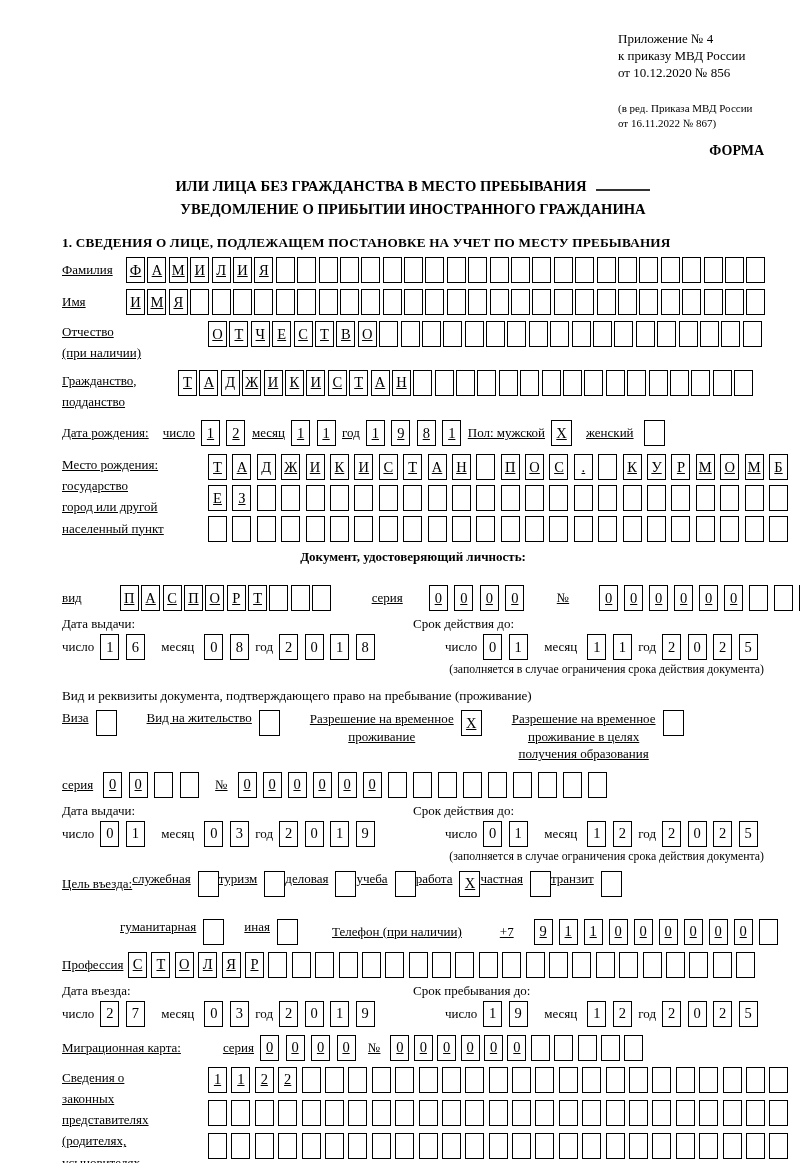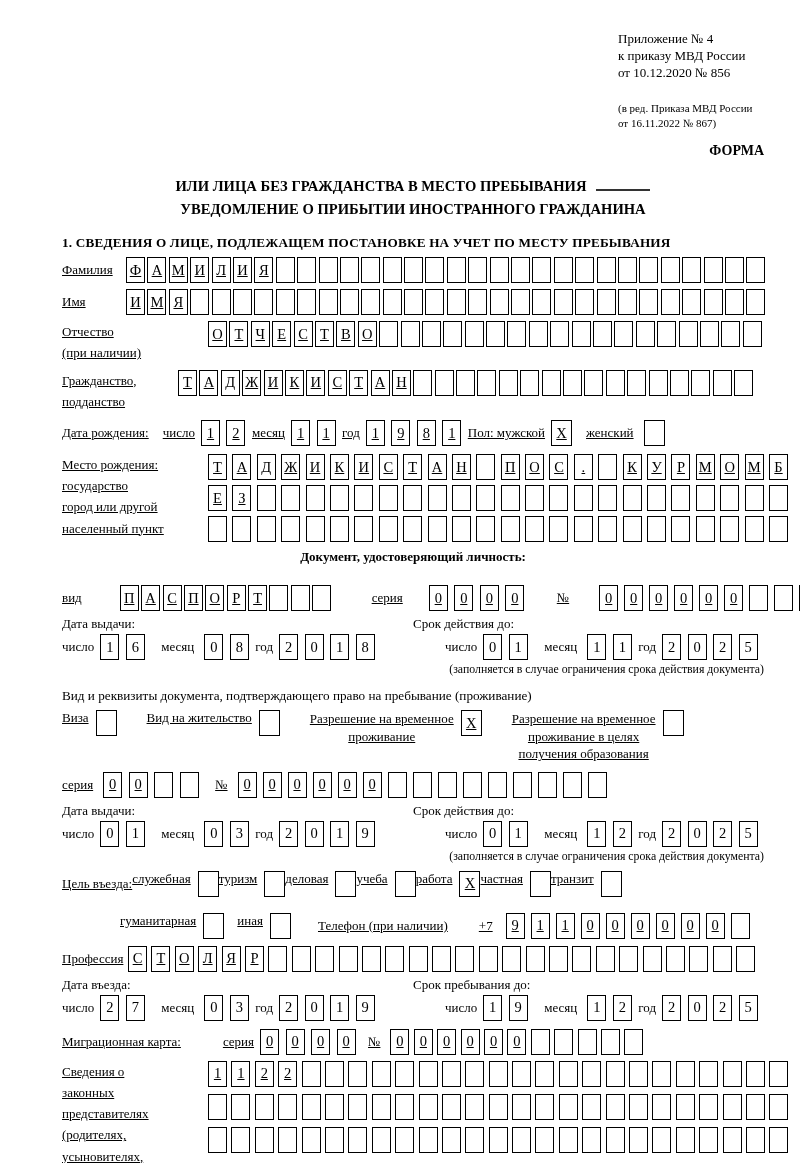--- a/index.html
+++ b/index.html
@@ -526,21 +526,21 @@
     </span>
     <span class="pair">
       <span class="lbl">частная</span>
       <span class="cbox"></span>
     </span>
     <span class="pair">
       <span class="lbl">транзит</span>
       <span class="cbox"></span>
     </span>
   </div>
-  <div class="row c" style="margin-top:16px;gap:13px;">
+  <div class="row c" style="margin-top:22px;gap:20px;">
     <span class="pair" style="margin-left:58px;">
       <span class="lbl">гуманитарная</span>
       <span class="cbox"></span>
     </span>
     <span class="pair">
       <span class="lbl">иная</span>
       <span class="cbox"></span>
     </span>
     <span class="lbl ml14">Телефон (при наличии)</span>
     <span class="lbl ml18">+7</span>

